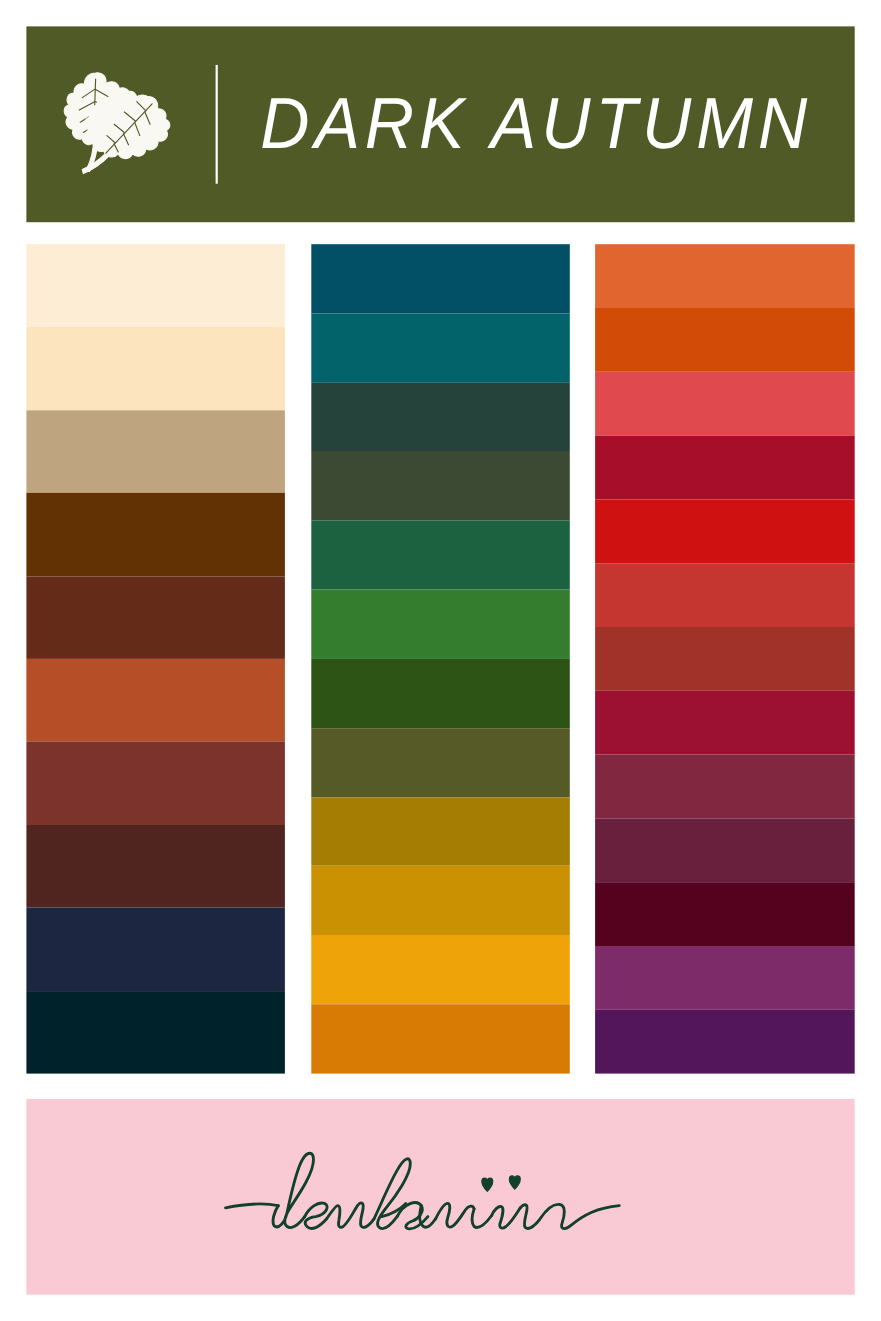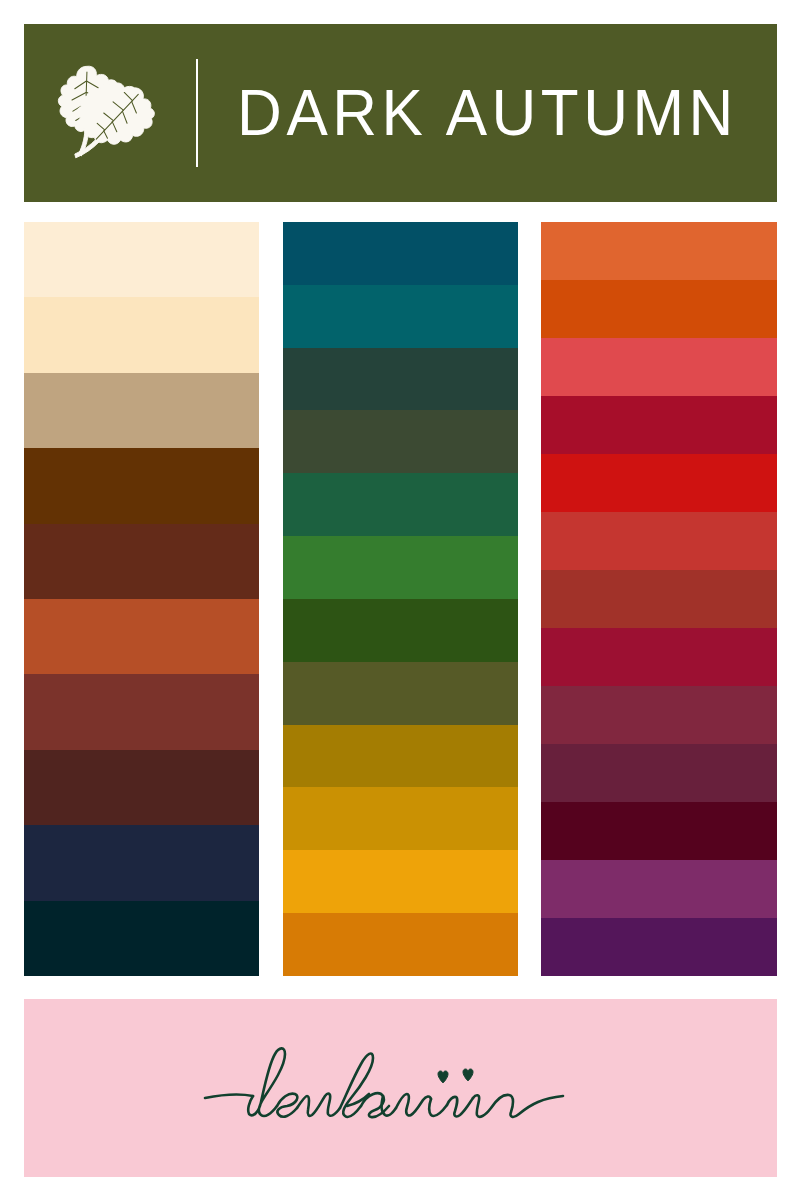--- a/index.html
+++ b/index.html
@@ -55,20 +55,21 @@
     margin-left: 20px;
     margin-right: 0px;
     flex: 0 0 auto;
   }
   .title-wrap {
     flex: 1;
     height: 228px;
     display: flex;
     align-items: center;
     justify-content: center;
+    font-style: italic;
   }
   .title {
     color: #ffffff;
     font-family: "Liberation Sans", sans-serif;
     font-size: 62px;
     font-weight: 300;
     letter-spacing: 4.5px;
     line-height: 1;
     white-space: nowrap;
     transform: scaleY(1.06);

